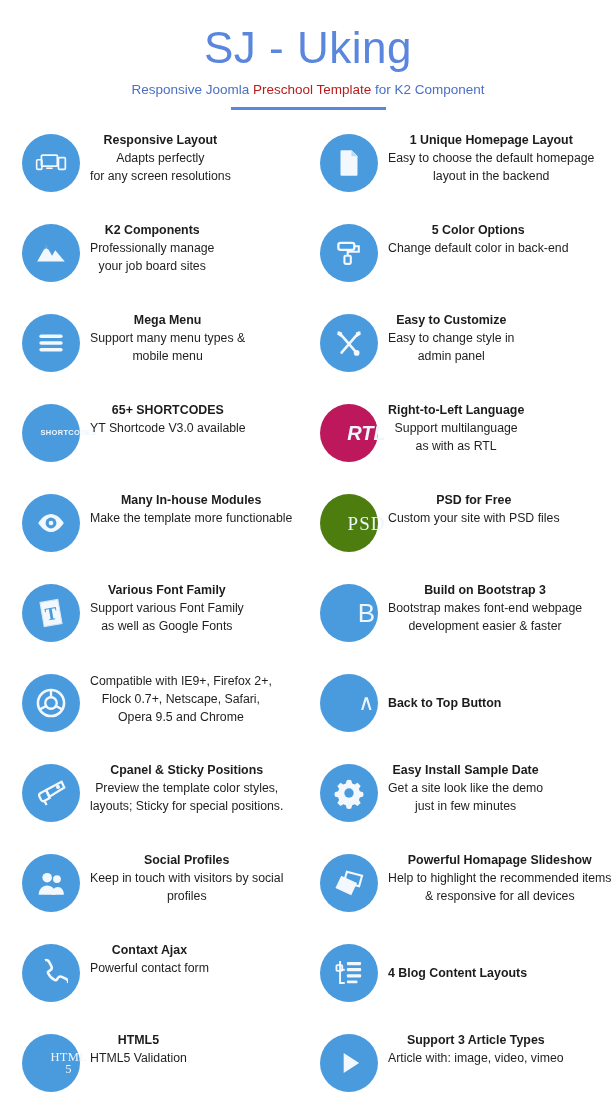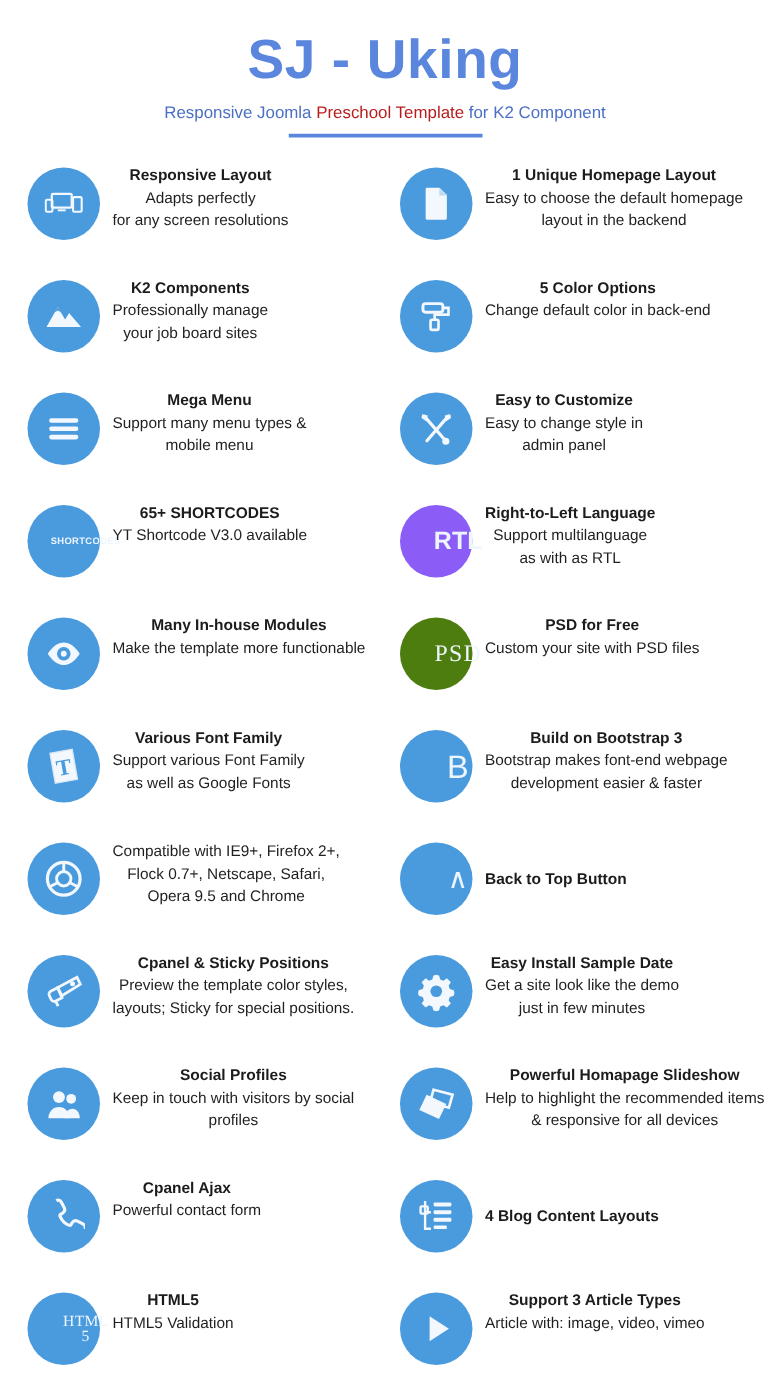--- a/index.html
+++ b/index.html
@@ -11,21 +11,21 @@
     overflow: hidden;
   }
   .page { position: relative; width: 616px; height: 1104px; background:#fff; }
 
   
   .header { padding-top: 22px; text-align: center; }
   .brand {
     font-size: 44px;
     line-height: 52px;
     color: #5a86dd;
-    font-weight: 700;
+    font-weight: 400;
     letter-spacing: 0.5px;
     font-family: "Liberation Sans", sans-serif;
   }
   .subtitle {
     margin-top: 8px;
     font-size: 13.5px;
     line-height: 16px;
     color: #4a6fc4;
   }
   .subtitle .hl { color: #cf2233; }
@@ -214,21 +214,21 @@
             <div class="icon-text tiny">SHORTCODES</div>
           </div>
           <div class="txt">
             <div>
               <div class="f-title">65+ SHORTCODES</div>
               <div class="f-line">YT Shortcode V3.0  available</div>
             </div>
           </div>
         </div>
         <div class="col right">
-          <div class="icon-wrap" style="background: #8b5cf6;">
+          <div class="icon-wrap" style="background: #be185d; font-style: italic;">
             <div class="icon-text rtl">RTL</div>
           </div>
           <div class="txt">
             <div>
               <div class="f-title">Right-to-Left Language</div>
               <div class="f-line">Support multilanguage</div>
               <div class="f-line">as with as RTL</div>
             </div>
           </div>
         </div>
@@ -394,21 +394,21 @@
       </div>
       <div class="row">
         <div class="col left">
           <div class="icon-wrap" style="background: rgb(74, 154, 222);">
             <svg width="34" height="34" viewBox="0 0 32 32" aria-hidden="true">
               <path d="M10.4 4.2c1.9-1.1 3.2.2 4.2 2.1l1.6 3c1 1.9.6 3.3-1 4.3l-1.6 1c-.6.4-.6.9-.3 1.6 1.3 2.9 3.6 5.2 6.5 6.5.7.3 1.2.3 1.6-.3l1-1.6c1-1.6 2.4-2 4.3-1l3 1.6c1.9 1 3.2 2.3 2.1 4.2" fill="none" stroke="#f2f8fd" stroke-width="2.4" stroke-linejoin="round"></path>
             </svg>
           </div>
           <div class="txt">
             <div>
-              <div class="f-title">Cpanel Ajax</div>
+              <div class="f-title">Contaxt Ajax</div>
               <div class="f-line">Powerful contact form</div>
             </div>
           </div>
         </div>
         <div class="col right">
           <div class="icon-wrap" style="background: rgb(74, 154, 222);">
             <svg width="34" height="34" viewBox="0 0 32 32" aria-hidden="true">
               <rect x="14" y="5.6" width="13.4" height="3" rx="1" fill="#f2f8fd"></rect>
               <rect x="14" y="11.4" width="13.4" height="3" rx="1" fill="#f2f8fd"></rect>
               <rect x="14" y="17.2" width="13.4" height="3" rx="1" fill="#f2f8fd"></rect>

